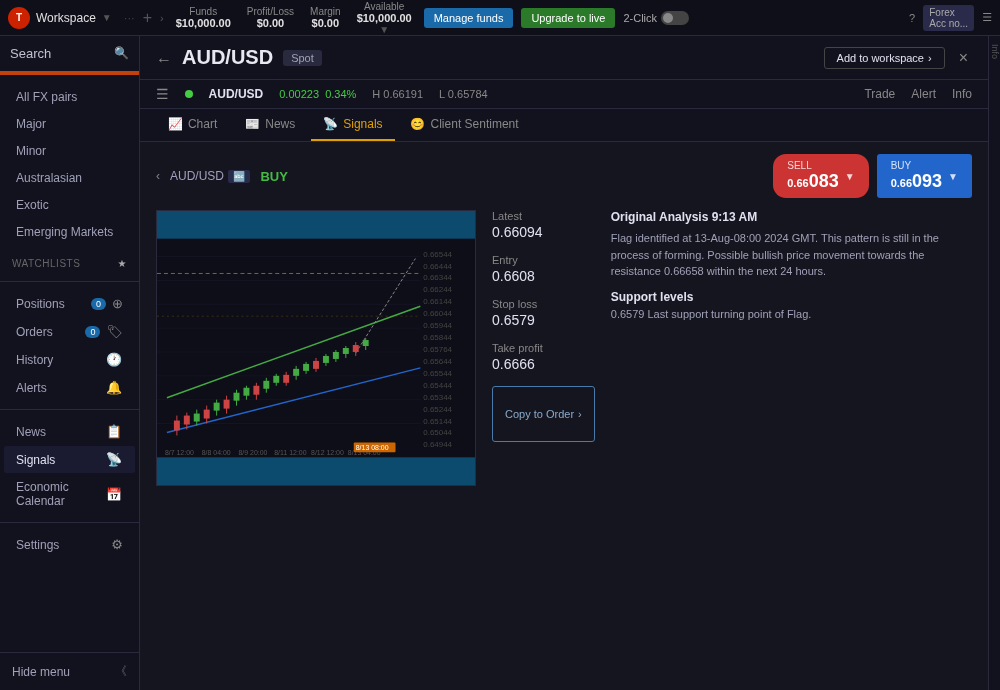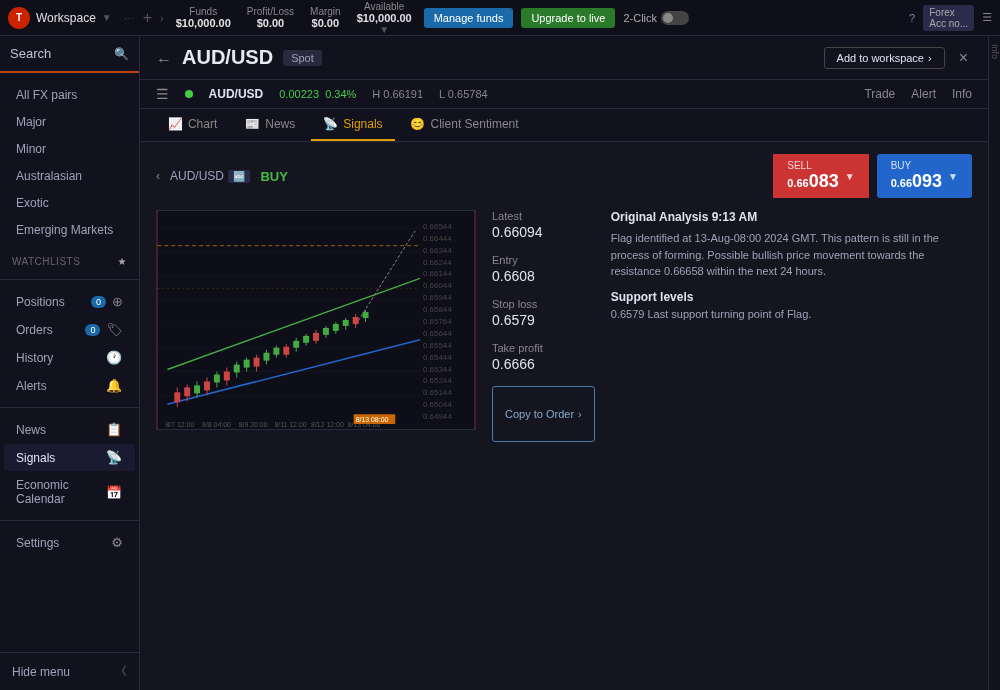--- a/index.html
+++ b/index.html
@@ -109,24 +109,24 @@
     .sidebar {
       width: 140px;
       background: #12121f;
       border-right: 1px solid #2a2a3e;
       display: flex;
       flex-direction: column;
       overflow: hidden;
     }
     .sidebar-search {
       display: flex;
-      align-items: flex-end;
+      align-items: flex-start;
       padding: 10px 10px;
       gap: 6px;
-      border-bottom: 2px solid #c2410c;
+      border-bottom: 4px solid #c2410c;
     }
     .sidebar-search-label {
       color: #c0c0d0;
       font-size: 13px;
       font-weight: 500;
     }
     .search-icon-svg {
       margin-left: auto;
       color: #888;
     }
@@ -281,21 +281,21 @@
       font-size: 13px;
     }
     .price-controls {
       margin-left: auto;
       display: flex; align-items: center; gap: 8px;
     }
     .sell-box {
       background: #cc3333;
       color: white;
       padding: 6px 14px;
-      border-radius: 1px;
+      border-radius: 13px;
       display: flex; align-items: center; gap: 6px;
       min-width: 90px;
     }
     .buy-box {
       background: #2266cc;
       color: white;
       padding: 6px 14px;
       border-radius: 3px;
       display: flex; align-items: center; gap: 6px;
       min-width: 90px;
@@ -310,22 +310,22 @@
       font-size: 10px; opacity: 0.8;
     }
 
     
     .signal-main-grid {
       display: flex;
       gap: 16px;
     }
     .chart-area {
       width: 320px;
-      height: 220px;
-      background: #be185d;
+      height: 276px;
+      background: #0c4a6e;
       border: 1px solid #2a2a3e;
       position: relative;
       overflow: hidden;
     }
 
     
     .signal-data-panel {
       flex: 1;
       display: flex;
       gap: 16px;

